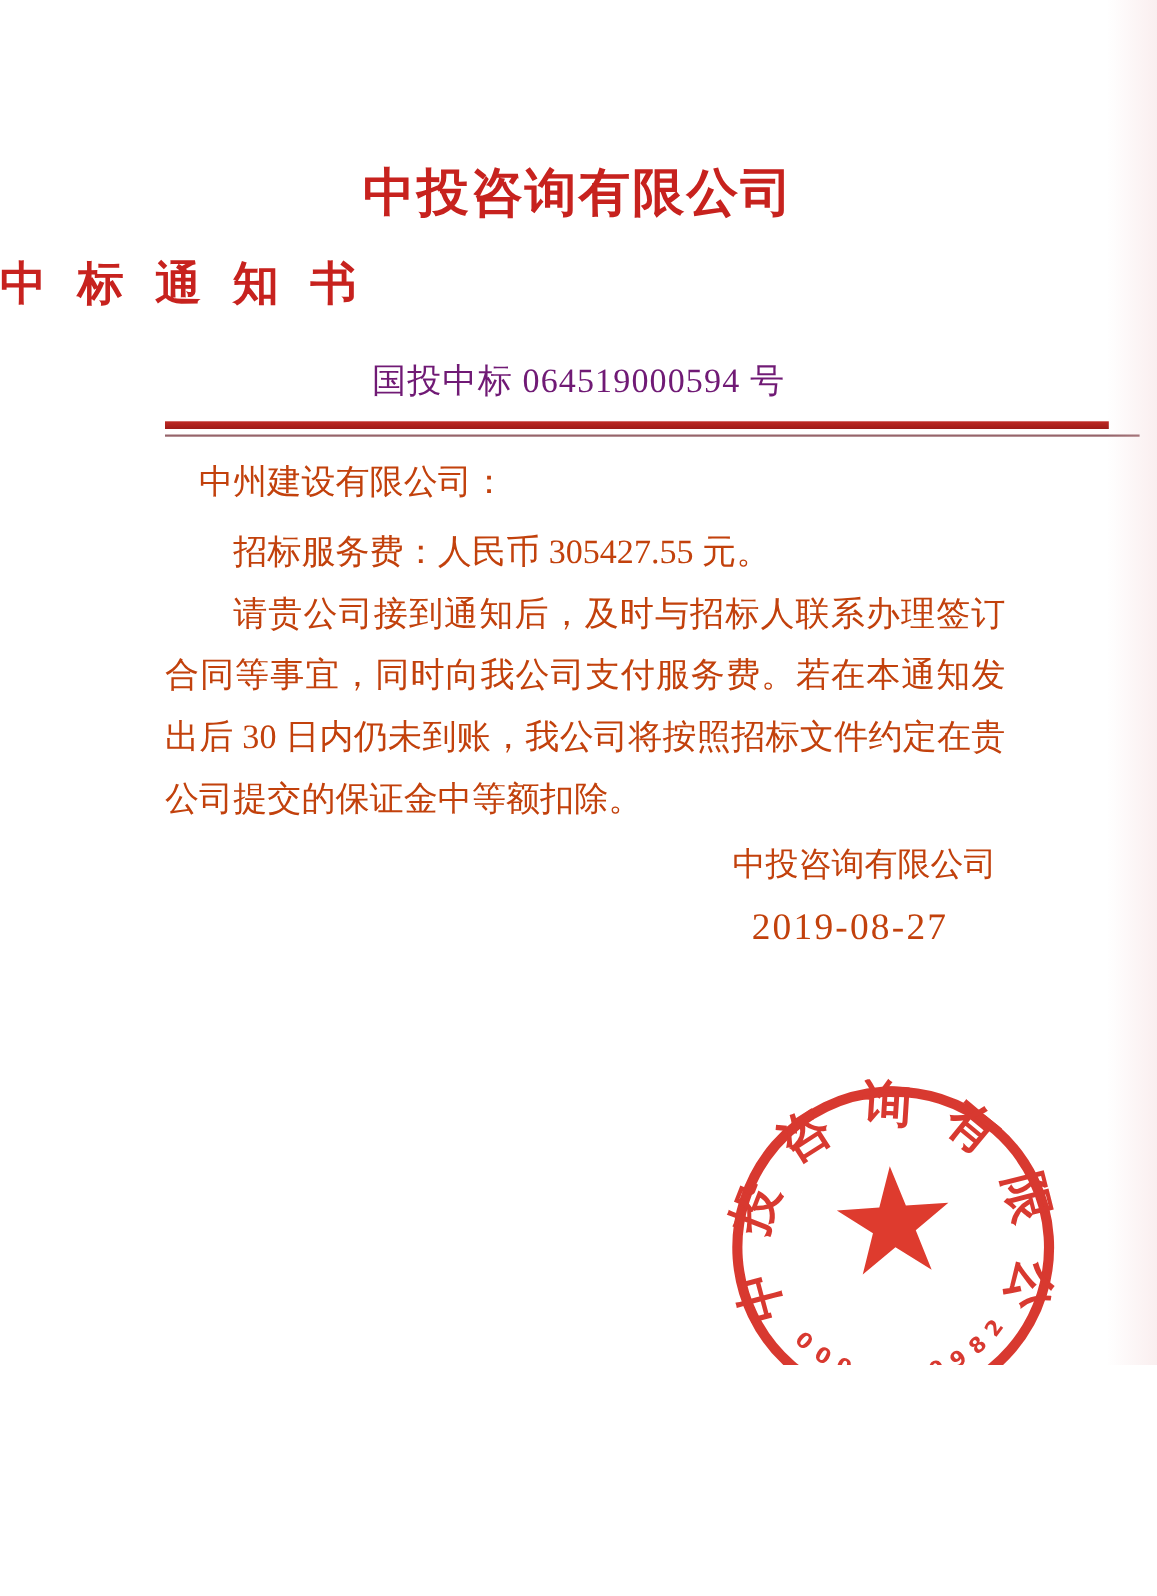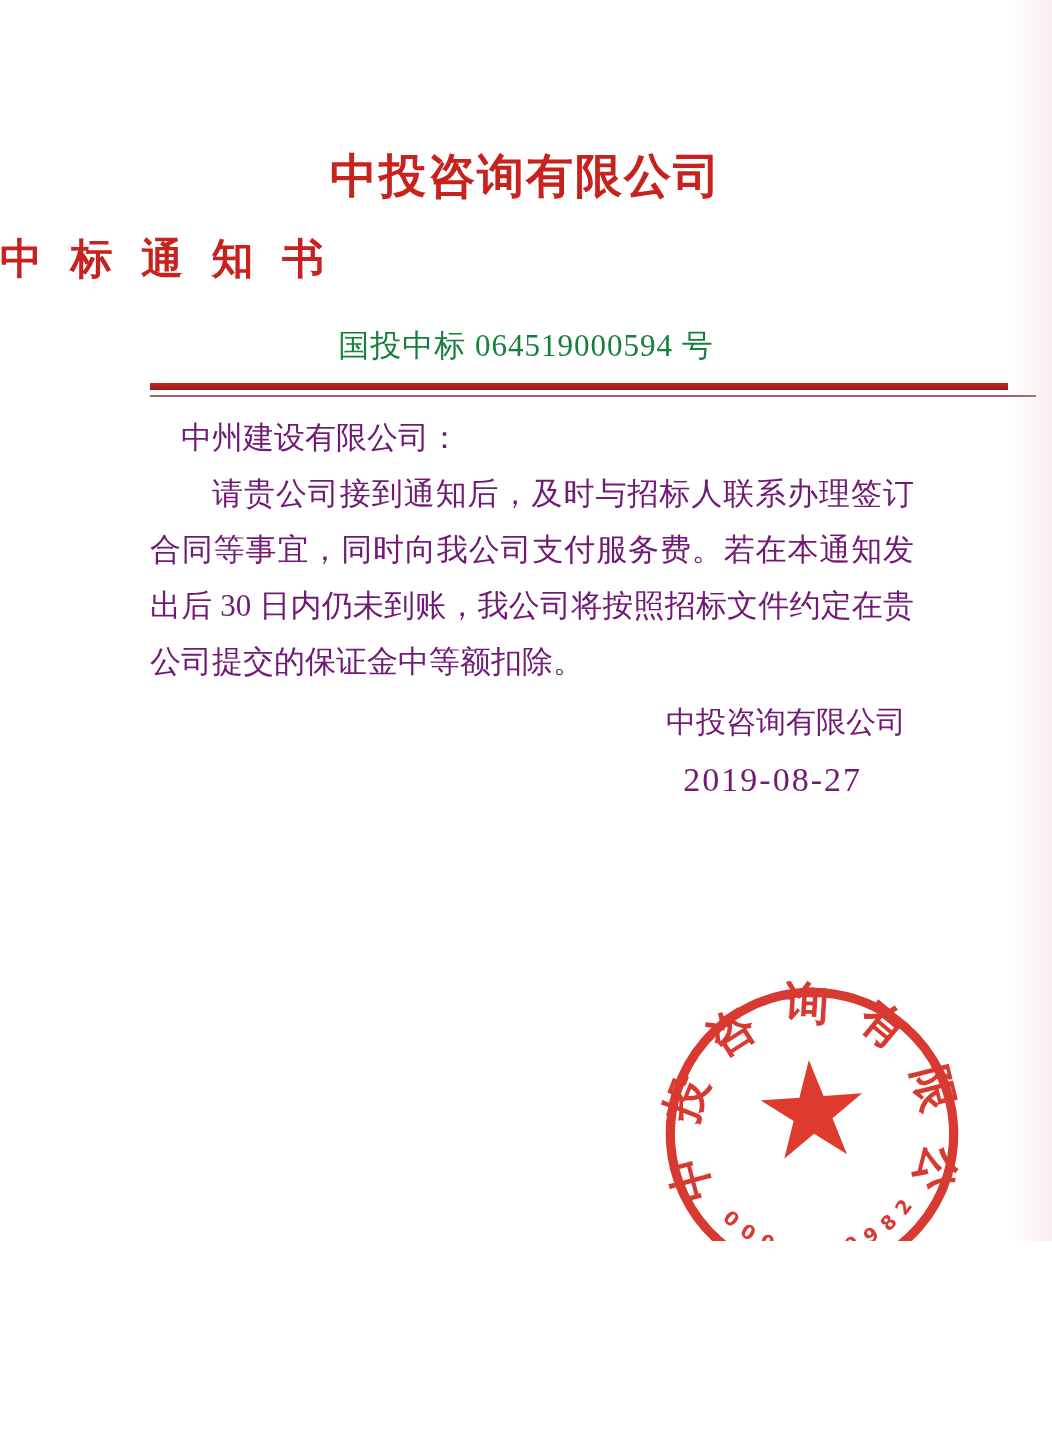--- a/index.html
+++ b/index.html
@@ -33,33 +33,33 @@
     font-size: 42px;
     font-weight: 700;
     color: #C7221E;
     letter-spacing: 9px;
     line-height: 1.2;
   }
   .ref-number {
     margin-top: 40px;
     text-align: center;
     font-size: 31px;
-    color: #15803d;
+    color: #701a75;
     letter-spacing: 1px;
   }
   .rule-wrap { margin-left: 150px; margin-top: 16px; }
   .rule-thick { width: 858px; height: 7px; background: linear-gradient(#BE2A24, #9E1B18); }
   .rule-thin  { width: 886px; height: 2px; background: #96646A; margin-top: 5px; }
   .body-col {
     margin-left: 150px;
     width: 764px;
     font-size: 31px;
     line-height: 56px;
     text-align: justify;
-    color: #701a75;
+    color: #c2410c;
   }
   .salutation { margin-top: 13px; text-indent: 31px; }
   .para { text-indent: 62px; }
   .p1 { margin-top: 10px; }
   .amount-line { margin-top: 8px; text-indent: 62px; }
   .fee-line { margin-top: 8px; text-indent: 62px; }
   .closing-line { text-indent: 62px; }
   .sig-company { text-align: right; font-size: 30px; margin-top: 4px; padding-right: 8px; }
   .sig-date { text-align: right; font-size: 34px; margin-top: 2px; padding-right: 52px; letter-spacing: 2px; }
   .seal {
@@ -86,20 +86,21 @@
 
   <div class="ref-number">国投中标 064519000594 号</div>
 
   <div class="rule-wrap">
     <div class="rule-thick"></div>
     <div class="rule-thin"></div>
   </div>
 
   <div class="body-col">
     <div class="salutation">中州建设有限公司：</div>
+    <div class="fee-line">招标服务费：人民币 305427.55 元。</div>
     <div class="para p2">请贵公司接到通知后，及时与招标人联系办理签订合同等事宜，同时向我公司支付服务费。若在本通知发出后 30 日内仍未到账，我公司将按照招标文件约定在贵公司提交的保证金中等额扣除。</div>
     <div class="sig-company">中投咨询有限公司</div>
     <div class="sig-date">2019-08-27</div>
   </div>
 
   <div class="seal">
     <svg viewBox="0 0 300 300" xmlns="http://www.w3.org/2000/svg">
       <defs>
         <path id="arcTop" d="M 56 208 A 111 111 0 1 1 244 208" fill="none"></path>
         <path id="arcBottom" d="M 52 220 A 120 120 0 0 0 248 220" fill="none"></path>

